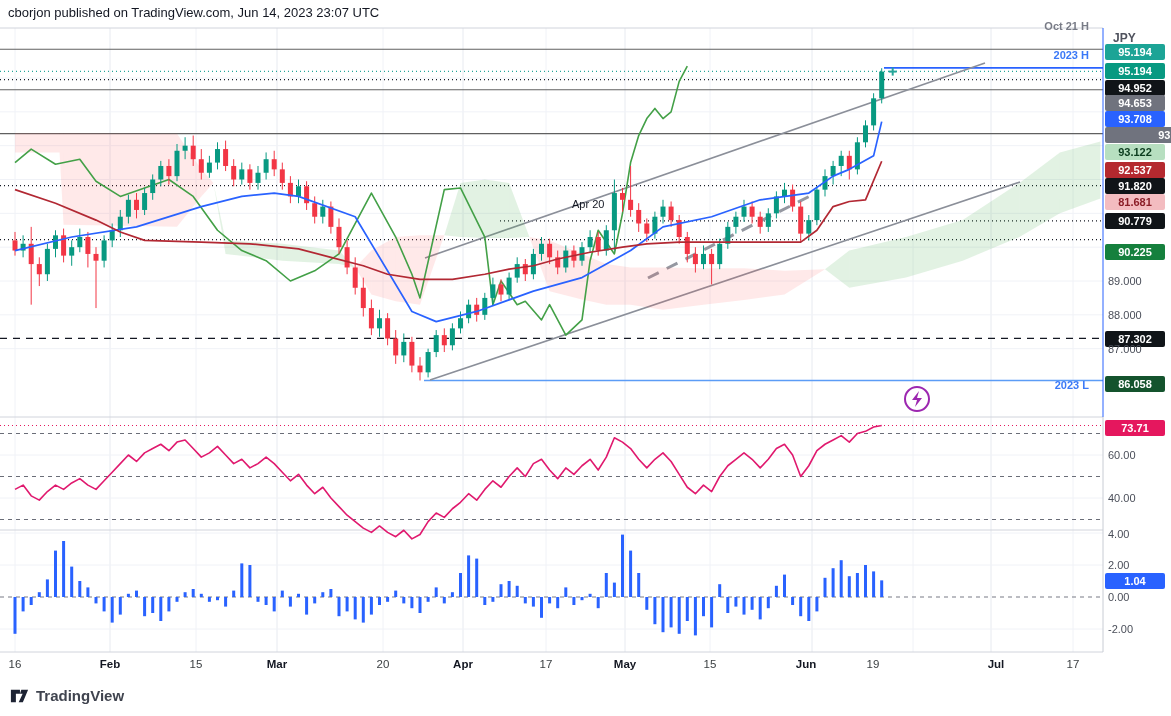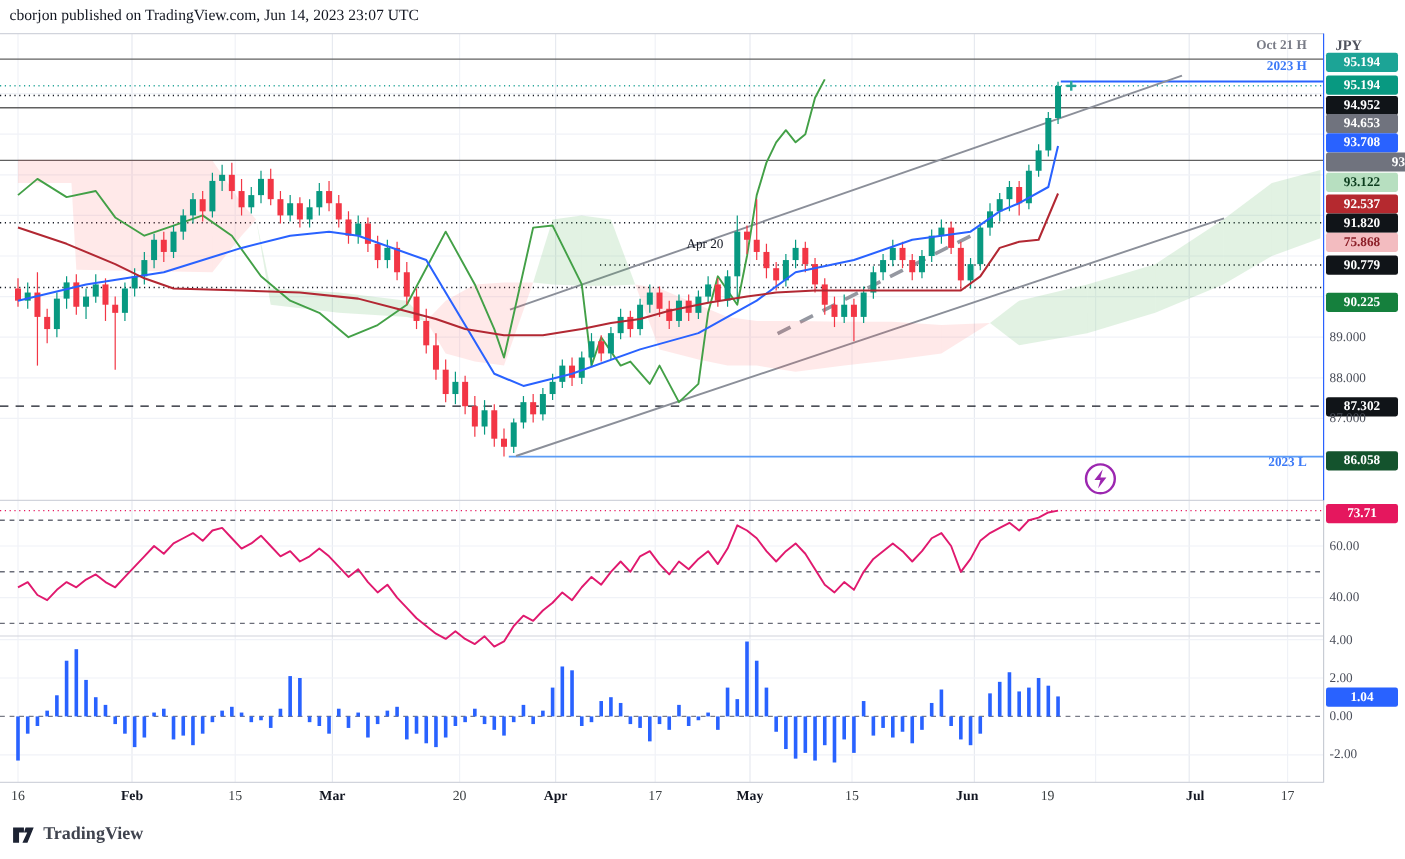--- a/index.html
+++ b/index.html
@@ -1,27 +1,27 @@
 <!DOCTYPE html>
 <html><head>
 <meta charset="utf-8">
 <style>
   html,body{margin:0;padding:0;background:#fff;}
   #app{position:relative;width:1171px;height:716px;background:#fff;overflow:hidden;
-       font-family:Liberation Serif, serif;}
+       font-family:Liberation Sans, sans-serif;}
   #published{position:absolute;left:8px;top:5px;font-size:13px;color:#131722;}
   #chartsvg{position:absolute;left:0;top:0;}
   .axlabel{position:absolute;left:1108px;font-size:11px;color:#4a4e59;transform:translateY(-50%);}
   .badge{position:absolute;left:1105px;width:60px;height:16px;line-height:16px;border-radius:2px;
          font-size:11px;font-weight:bold;text-align:center;transform:translateY(-50%);}
   .tlabel{position:absolute;top:658px;font-size:11.5px;color:#3c4043;transform:translateX(-50%);}
   .tlabel.month{color:#131722;font-weight:bold;}
   .anno{position:absolute;font-size:11px;font-weight:bold;}
   #jpy{position:absolute;left:1113px;top:31px;font-size:12px;color:#50535e;font-weight:bold;}
-  #octlabel{position:absolute;right:82px;top:32px;font-size:11px;color:#787b86;font-weight:bold;}
+  #octlabel{position:absolute;right:82px;top:20px;font-size:11px;color:#787b86;font-weight:bold;}
   #h2023{position:absolute;right:82px;top:49px;font-size:11px;color:#3b79f7;font-weight:bold;}
   #l2023{position:absolute;right:82px;top:379px;font-size:11px;color:#3b79f7;font-weight:bold;}
   #apr20{position:absolute;left:572px;top:198px;font-size:11px;color:#131722;}
   #footer{position:absolute;left:10px;top:687px;display:flex;align-items:center;gap:7px;}
   #brand{font-size:15px;font-weight:bold;color:#40444f;}
 </style>
 </head>
 <body>
 
 <div id="app">
@@ -464,21 +464,21 @@
   <div id="badges">
       <div class="badge" style="top: 52px; background: rgb(28, 164, 150); color: rgb(255, 255, 255);">95.194</div>
       <div class="badge" style="top: 71px; background: rgb(8, 153, 129); color: rgb(255, 255, 255);">95.194</div>
       <div class="badge" style="top: 88px; background: rgb(16, 20, 24); color: rgb(255, 255, 255);">94.952</div>
       <div class="badge" style="top: 103px; background: rgb(112, 115, 126); color: rgb(255, 255, 255);">94.653</div>
       <div class="badge" style="top: 119px; background: rgb(41, 98, 255); color: rgb(255, 255, 255);">93.708</div>
       <div class="badge" style="top: 135px; background: rgb(112, 115, 126); color: rgb(255, 255, 255); padding-left: 40px;">93.355</div>
       <div class="badge" style="top: 152px; background: rgb(183, 223, 192); color: rgb(12, 61, 30);">93.122</div>
       <div class="badge" style="top: 170px; background: rgb(181, 41, 47); color: rgb(255, 255, 255);">92.537</div>
       <div class="badge" style="top: 186px; background: rgb(16, 20, 24); color: rgb(255, 255, 255);">91.820</div>
-      <div class="badge" style="top: 202px; background: rgb(243, 188, 192); color: rgb(140, 31, 40);">75.868</div>
+      <div class="badge" style="top: 202px; background: rgb(243, 188, 192); color: rgb(140, 31, 40);">81.681</div>
       <div class="badge" style="top: 221px; background: rgb(16, 20, 24); color: rgb(255, 255, 255);">90.779</div>
       <div class="badge" style="top: 252px; background: #15803d; color: rgb(255, 255, 255);">90.225</div>
       <div class="badge" style="top: 339px; background: rgb(16, 20, 24); color: rgb(255, 255, 255);">87.302</div>
       <div class="badge" style="top: 384px; background: #14532d; color: rgb(255, 255, 255);">86.058</div>
       <div class="badge" style="top: 428px; background: rgb(229, 23, 94); color: rgb(255, 255, 255);">73.71</div>
       <div class="badge" style="top: 581px; background: rgb(41, 98, 255); color: rgb(255, 255, 255);">1.04</div>
     </div>
   <div id="ticks">
       <div class="axlabel" style="top: 281px;">89.000</div>
       <div class="axlabel" style="top: 315px;">88.000</div>

